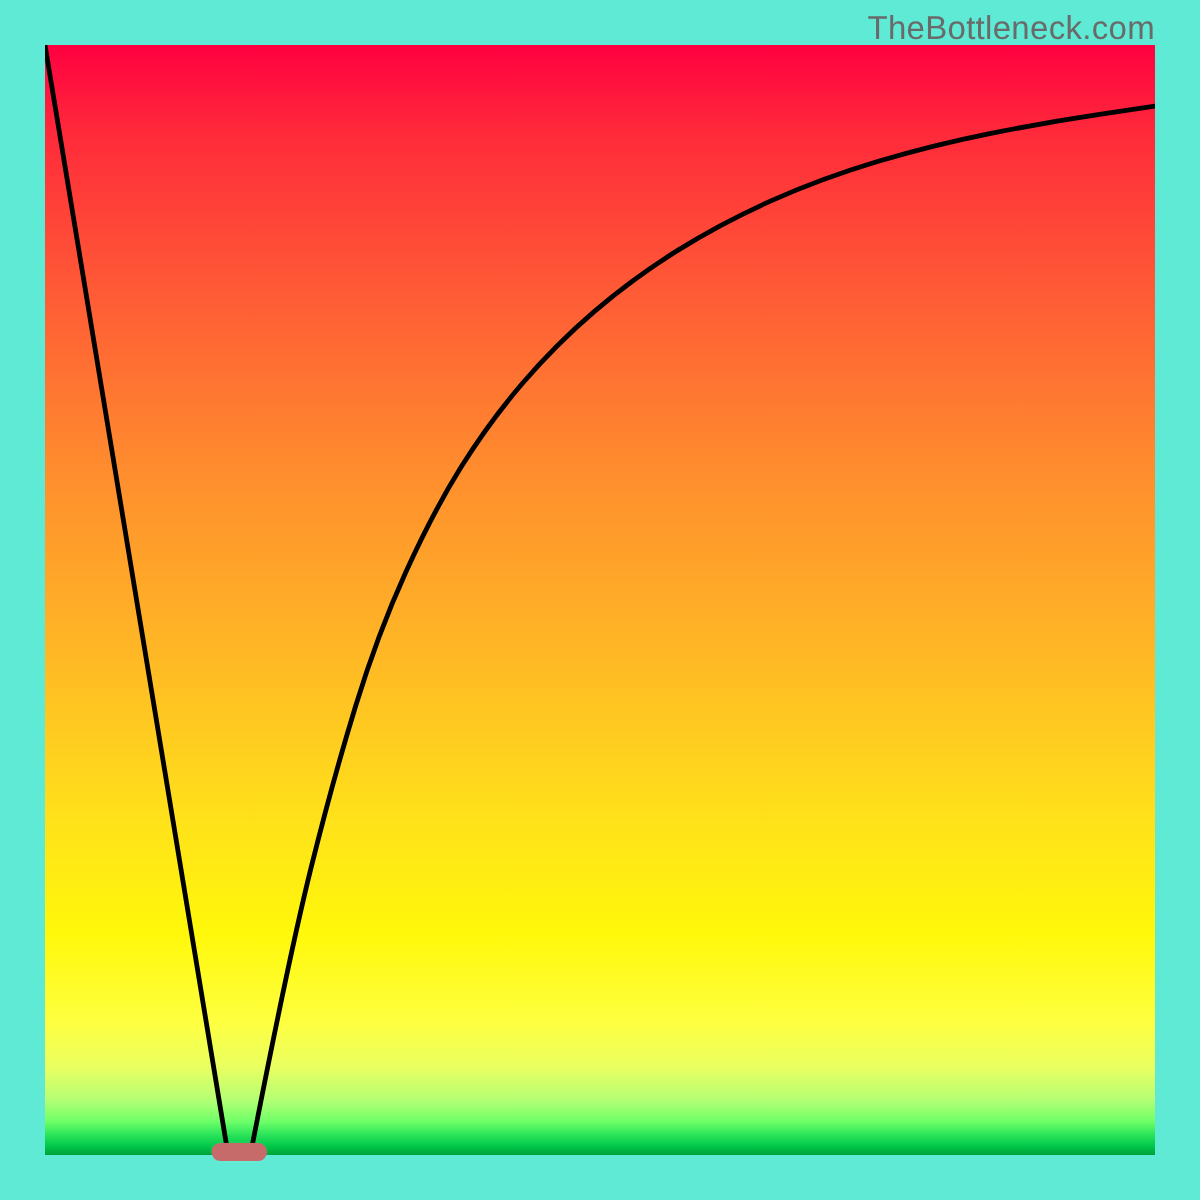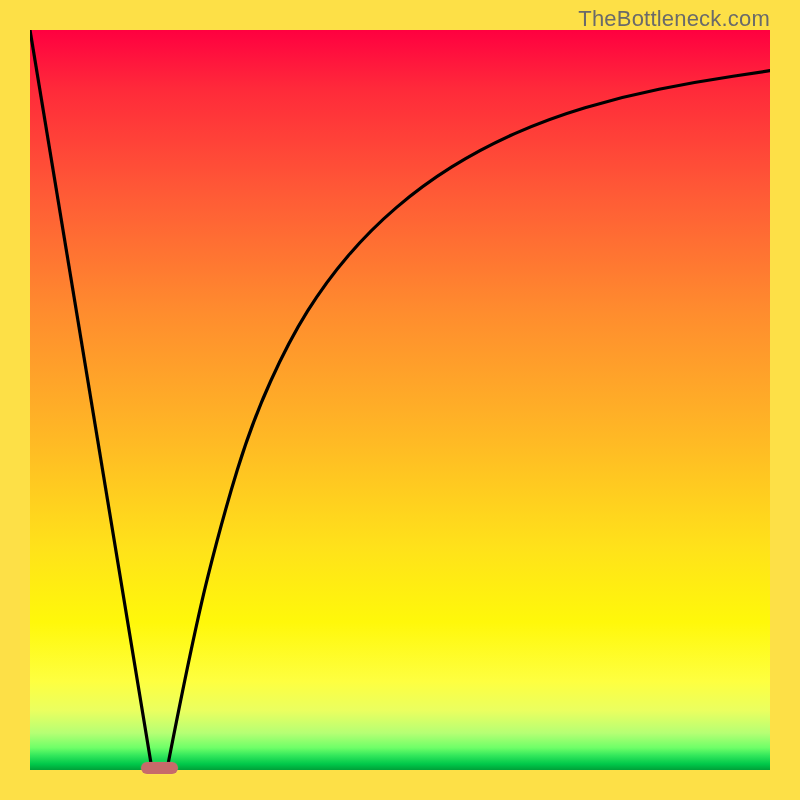--- a/index.html
+++ b/index.html
@@ -8,21 +8,21 @@
     width: 800px;
     height: 800px;
     overflow: hidden;
     background: #000;
     font-family: Arial, Helvetica, sans-serif;
   }
   .canvas {
     position: relative;
     width: 800px;
     height: 800px;
-    background: #fde047;
+    background: #5eead4;
   }
   .plot-area {
     position: absolute;
     left: 30px;
     top: 30px;
     width: 740px;
     height: 740px;
     
     background: linear-gradient(
       to bottom,

